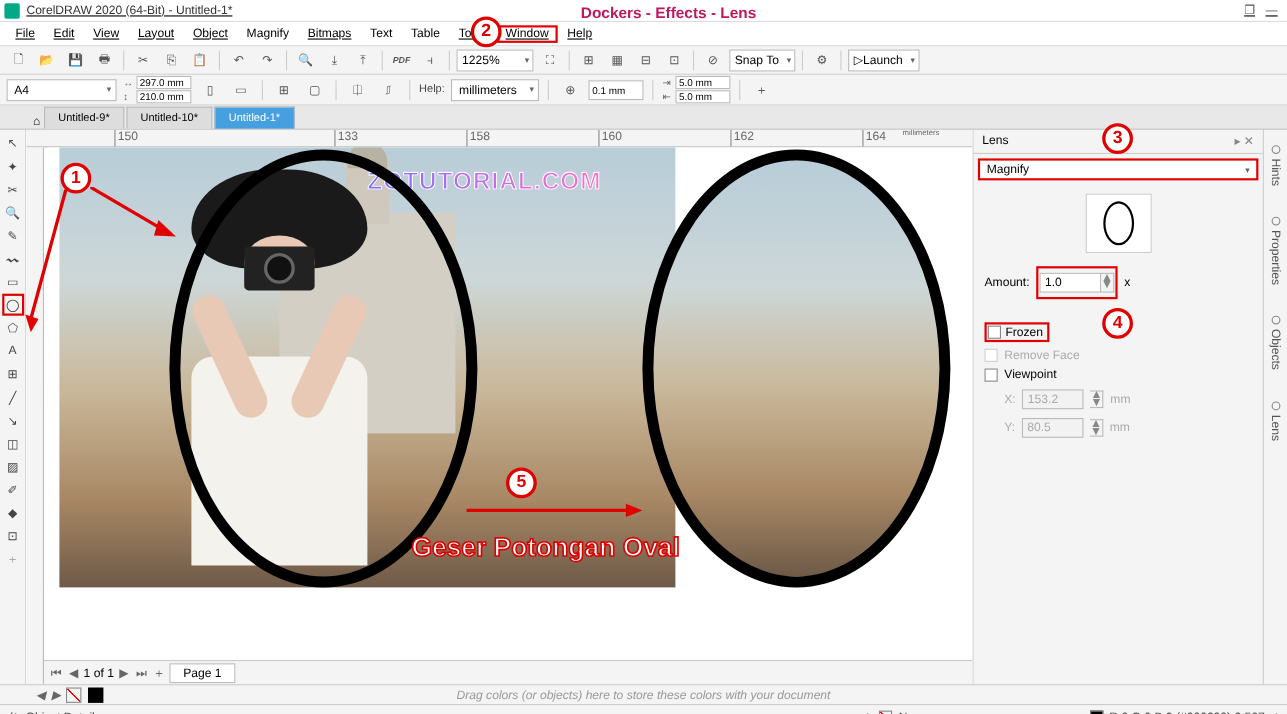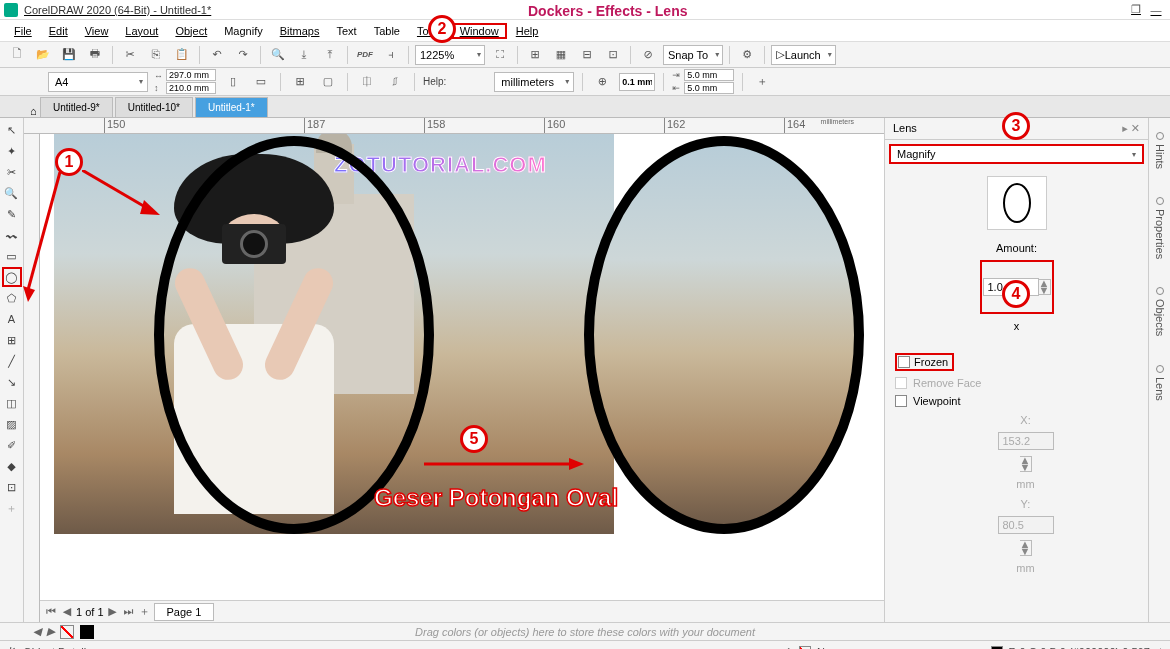--- a/index.html
+++ b/index.html
@@ -16,21 +16,21 @@
 .menubar .menu-item .u { text-decoration: underline; }
 .menubar .menu-item.highlighted { border: 2px solid #e00000; padding: 0px 6px; }
 
 .toolbar { height: 26px; background: #f4f4f4; border-bottom: 1px solid #ccc; display: flex; align-items: center; padding: 0 6px; gap: 4px; }
 .toolbar .btn { width: 22px; height: 22px; display: flex; align-items: center; justify-content: center; color: #555; cursor: pointer; }
 .toolbar .sep { width: 1px; height: 18px; background: #ccc; margin: 0 2px; }
 .toolbar .combo { height: 20px; border: 1px solid #bbb; background: #fff; padding: 0 14px 0 4px; display: flex; align-items: center; cursor: pointer; position: relative; min-width: 60px; }
 .toolbar .combo::after { content: "▾"; position: absolute; right: 3px; font-size: 8px; color: #666; }
 
 .propbar { height: 28px; background: #f4f4f4; border-bottom: 1px solid #ccc; display: flex; align-items: center; padding: 0 6px; gap: 6px; }
-.propbar .combo { height: 20px; border: 1px solid #bbb; background: #fff; padding: 0 16px 0 6px; display: flex; align-items: center; position: relative; min-width: 100px; margin-left: 42px; }
+.propbar .combo { height: 20px; border: 1px solid #bbb; background: #fff; padding: 0 16px 0 6px; display: flex; align-items: center; position: relative; min-width: 100px; }
 .propbar .combo::after { content: "▾"; position: absolute; right: 4px; font-size: 8px; color: #666; }
 .propbar .dim-group { display: flex; flex-direction: column; font-size: 9px; gap: 1px; }
 .propbar .dim-row { display: flex; align-items: center; gap: 2px; }
 .propbar .dim-row .icon { width: 10px; color: #666; font-size: 9px; }
 .propbar input.num { width: 50px; height: 12px; border: 1px solid #bbb; font-size: 9px; padding: 0 2px; }
 .propbar .btn { width: 22px; height: 22px; display: flex; align-items: center; justify-content: center; color: #555; cursor: pointer; }
 .propbar .label { color: #444; font-size: 10px; }
 .propbar .sep { width: 1px; height: 18px; background: #ccc; margin: 0 2px; }
 
 .doc-tabs { height: 22px; background: #e8e8e8; display: flex; align-items: flex-end; padding-left: 40px; border-bottom: 1px solid #bbb; }
@@ -74,23 +74,23 @@
 .page-nav { position: absolute; bottom: 0; left: 16px; right: 0; height: 22px; background: #f4f4f4; border-top: 1px solid #ccc; display: flex; align-items: center; gap: 2px; padding: 0 4px; font-size: 10px; }
 .page-nav .nav-btn { width: 14px; text-align: center; color: #666; cursor: pointer; }
 .page-nav .page-tab { padding: 2px 12px; background: #fff; border: 1px solid #bbb; }
 
 .docker-panel { width: 264px; background: #f4f4f4; border-left: 1px solid #ccc; display: flex; flex-direction: column; }
 .docker-panel .title { padding: 4px 8px; font-size: 11px; border-bottom: 1px solid #ccc; display: flex; justify-content: space-between; }
 .docker-panel .lens-type { margin: 4px; height: 20px; border: 2px solid #e00000; background: #fff; display: flex; align-items: center; padding: 0 6px; position: relative; }
 .docker-panel .lens-type::after { content: "▾"; position: absolute; right: 6px; font-size: 8px; color: #666; }
 .docker-panel .preview { width: 60px; height: 54px; margin: 8px auto; background: #fff; border: 1px solid #ccc; display: flex; align-items: center; justify-content: center; }
 .docker-panel .preview .oval-preview { width: 28px; height: 40px; border: 2px solid #000; border-radius: 50%; }
-.docker-panel .row { display: flex; align-items: center; padding: 4px 10px; gap: 6px; flex-direction: column; }
+.docker-panel .row { display: flex; align-items: center; padding: 4px 10px; gap: 6px; }
 .docker-panel .row input.num { width: 56px; height: 18px; border: 1px solid #bbb; padding: 0 4px; }
-.docker-panel .row .amount-box { border: 2px solid #e00000; padding: 16px 1px; display: flex; align-items: center; }
+.docker-panel .row .amount-box { border: 2px solid #e00000; padding: 4px 1px; display: flex; }
 .docker-panel .row .spin { display: flex; flex-direction: column; font-size: 6px; line-height: 7px; color: #888; border: 1px solid #bbb; border-left: none; width: 12px; text-align: center; }
 .docker-panel .chk-row { display: flex; align-items: center; padding: 3px 10px; gap: 6px; }
 .docker-panel .chk-row.frozen-box { }
 .docker-panel .chk-row .frozen-wrap { border: 2px solid #e00000; padding: 1px 4px 1px 1px; display: flex; align-items: center; gap: 4px; }
 .docker-panel .chk { width: 12px; height: 12px; border: 1px solid #888; background: #fff; }
 .docker-panel .disabled { color: #aaa; }
 
 .right-tabs { width: 22px; background: #f4f4f4; border-left: 1px solid #ccc; display: flex; flex-direction: column; align-items: center; padding-top: 10px; gap: 20px; }
 .right-tabs .vtab { writing-mode: vertical-rl; font-size: 10px; color: #555; cursor: pointer; padding: 4px 2px; display:flex; align-items:center; gap:4px; }
 .right-tabs .vtab .dot { width: 8px; height: 8px; border: 1px solid #888; border-radius: 50%; writing-mode: horizontal-tb; }
@@ -210,21 +210,21 @@
   <div class="sep"></div>
   <div class="btn">⎅</div>
   <div class="btn">⎎</div>
   <div class="sep"></div>
   <span class="label">Help:</span>
   <div class="combo" style="min-width:80px;">
       <span>millimeters</span>
     </div>
   <div class="sep"></div>
   <span class="btn">⊕</span>
-  <input class="num" style="width: 36px; height: 18px; font-weight: bold;" value="0.1 mm">
+  <input class="num" style="width: 50px; height: 18px;" value="0.1 mm">
   <div class="sep"></div>
   <div class="dim-group">
     <div class="dim-row">
         <span class="icon">⇥</span>
         <input class="num" value="5.0 mm" style="">
       </div>
     <div class="dim-row">
         <span class="icon">⇤</span>
         <input class="num" value="5.0 mm" style="">
       </div>
@@ -260,21 +260,21 @@
     <div class="tool">▨</div>
     <div class="tool">✐</div>
     <div class="tool">◆</div>
     <div class="tool">⊡</div>
     <div class="tool" style="color:#aaa;">＋</div>
   </div>
 
   <div class="canvas-wrapper">
     <div class="ruler-h">
       <div class="tick" style="left:80px">150</div>
-      <div class="tick" style="left:280px">187</div>
+      <div class="tick" style="left:280px">133</div>
       <div class="tick" style="left:400px">158</div>
       <div class="tick" style="left:520px">160</div>
       <div class="tick" style="left:640px">162</div>
       <div class="tick" style="left:760px">164</div>
       <div class="tick" style="right:30px;border:none;font-size:7px;">millimeters</div>
     </div>
     <div class="ruler-v"></div>
 
     <div class="canvas">
 

